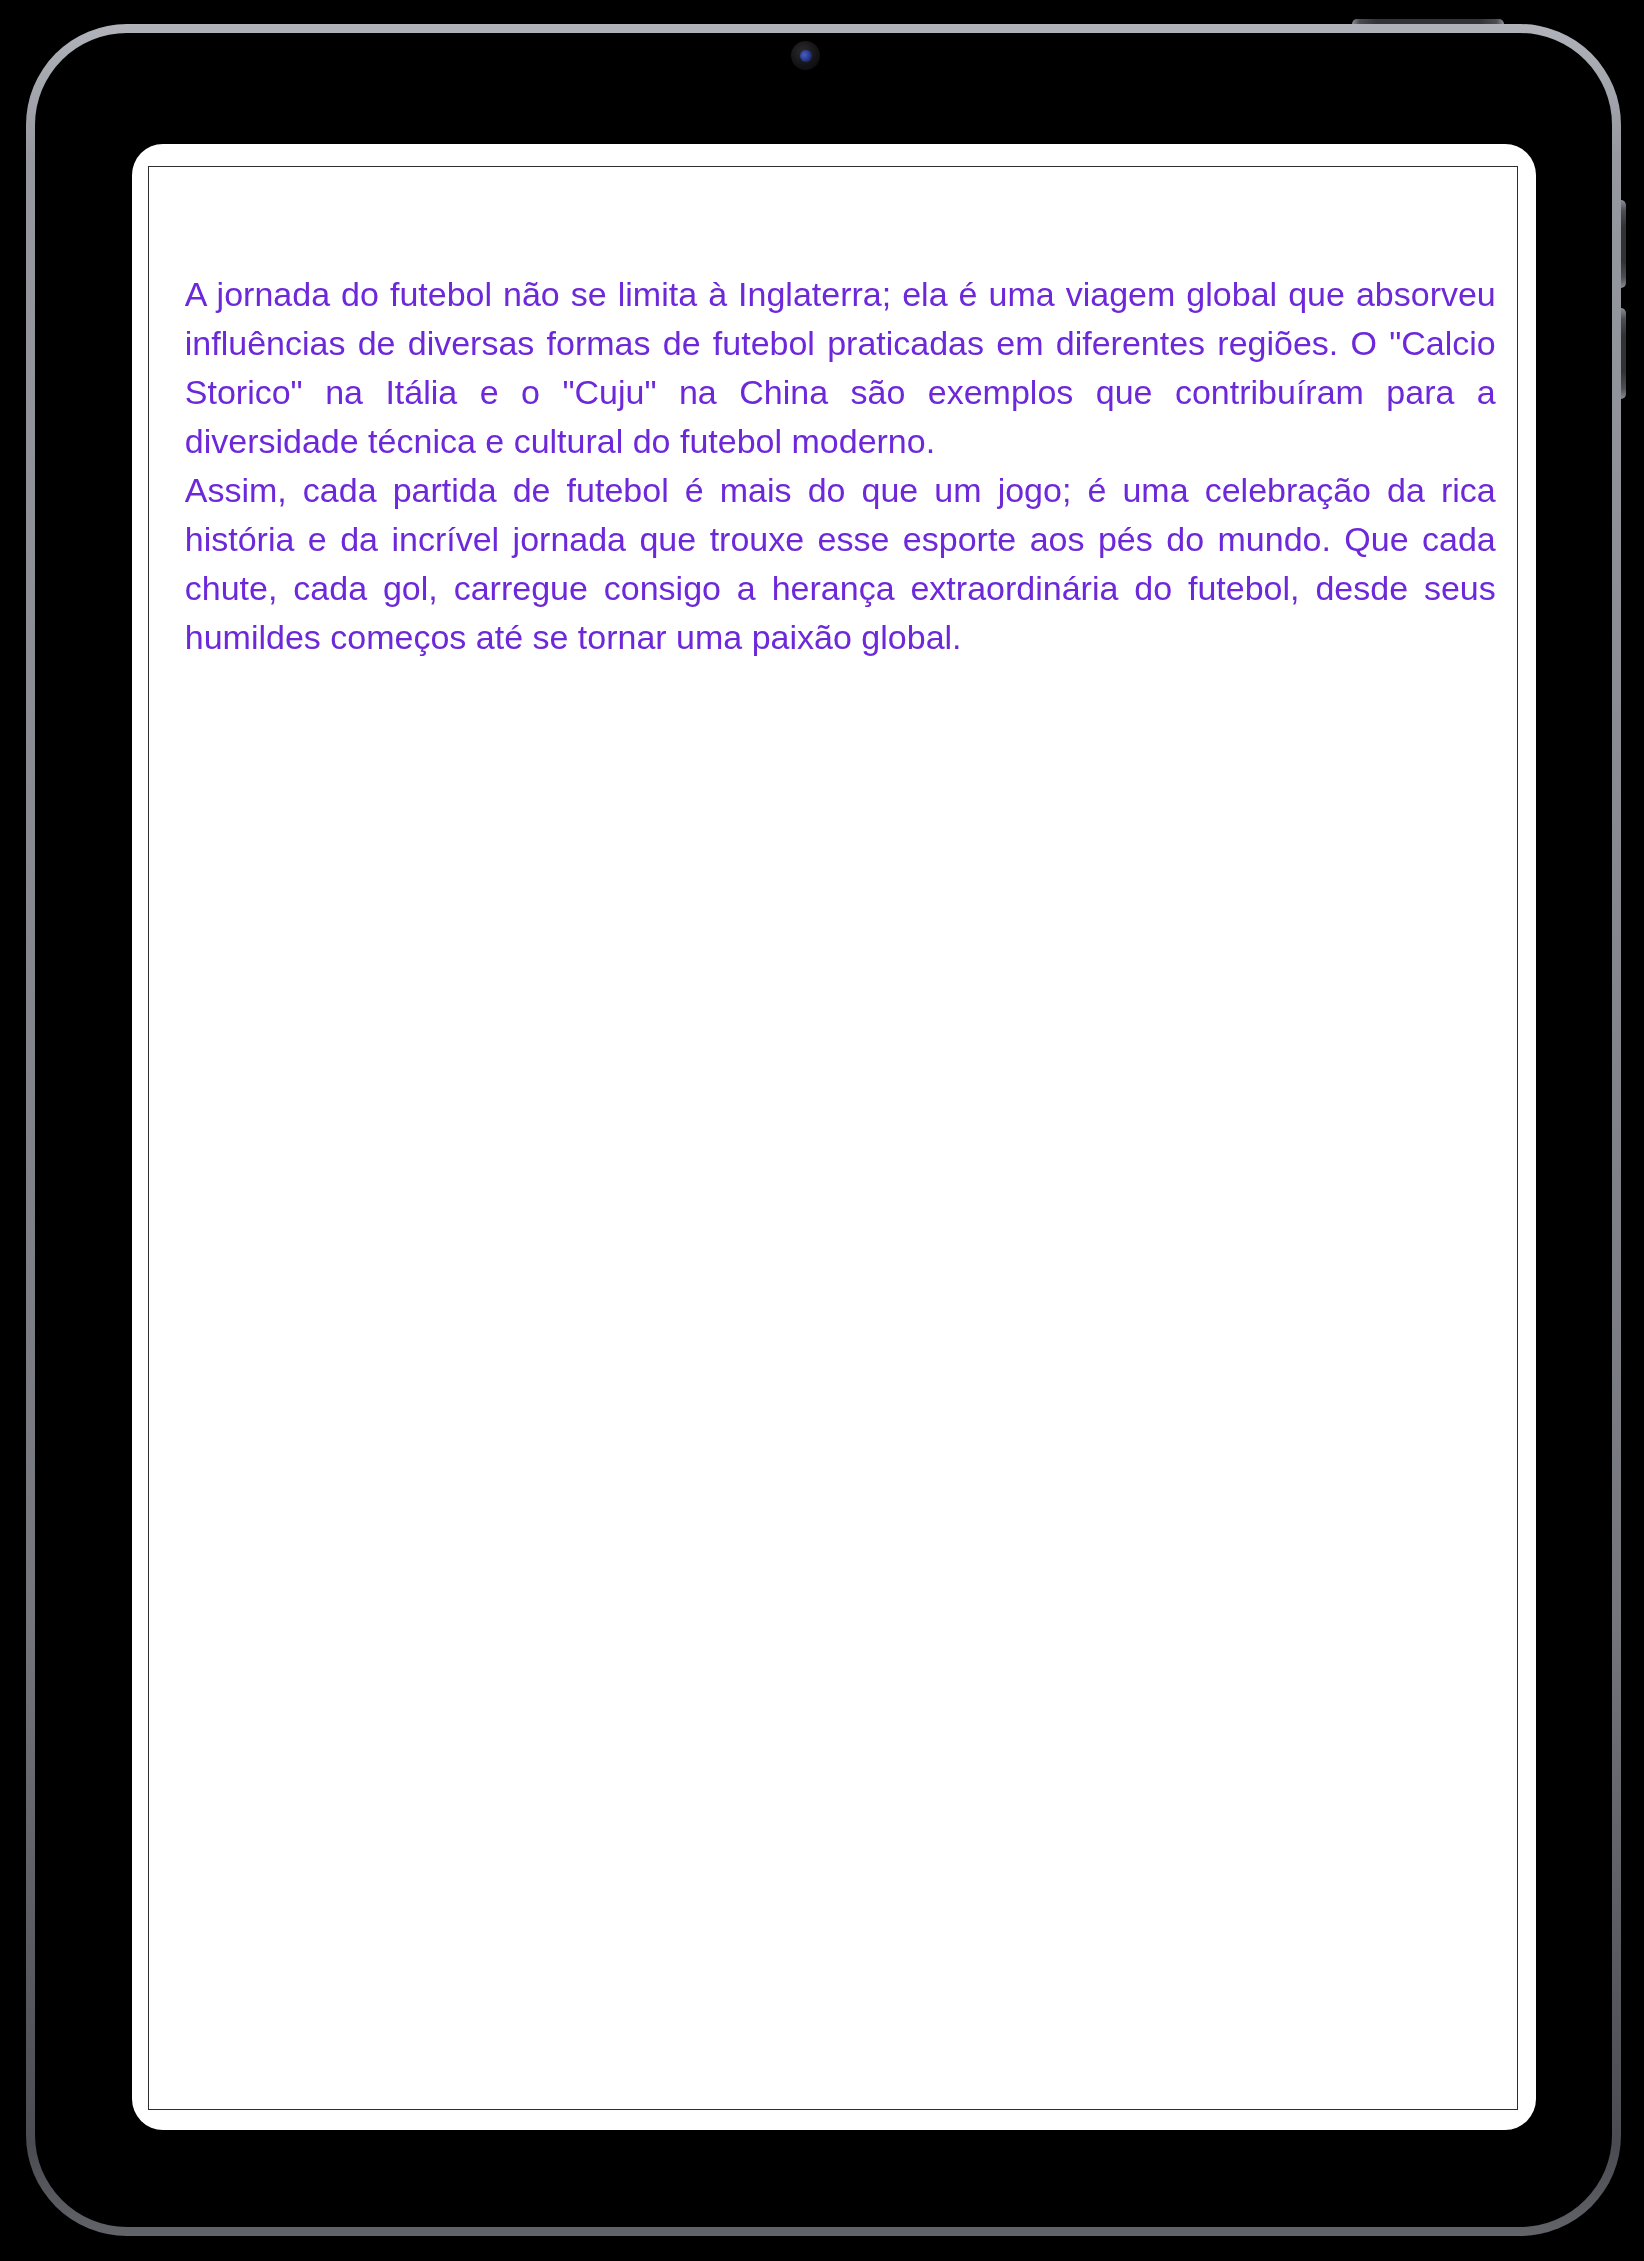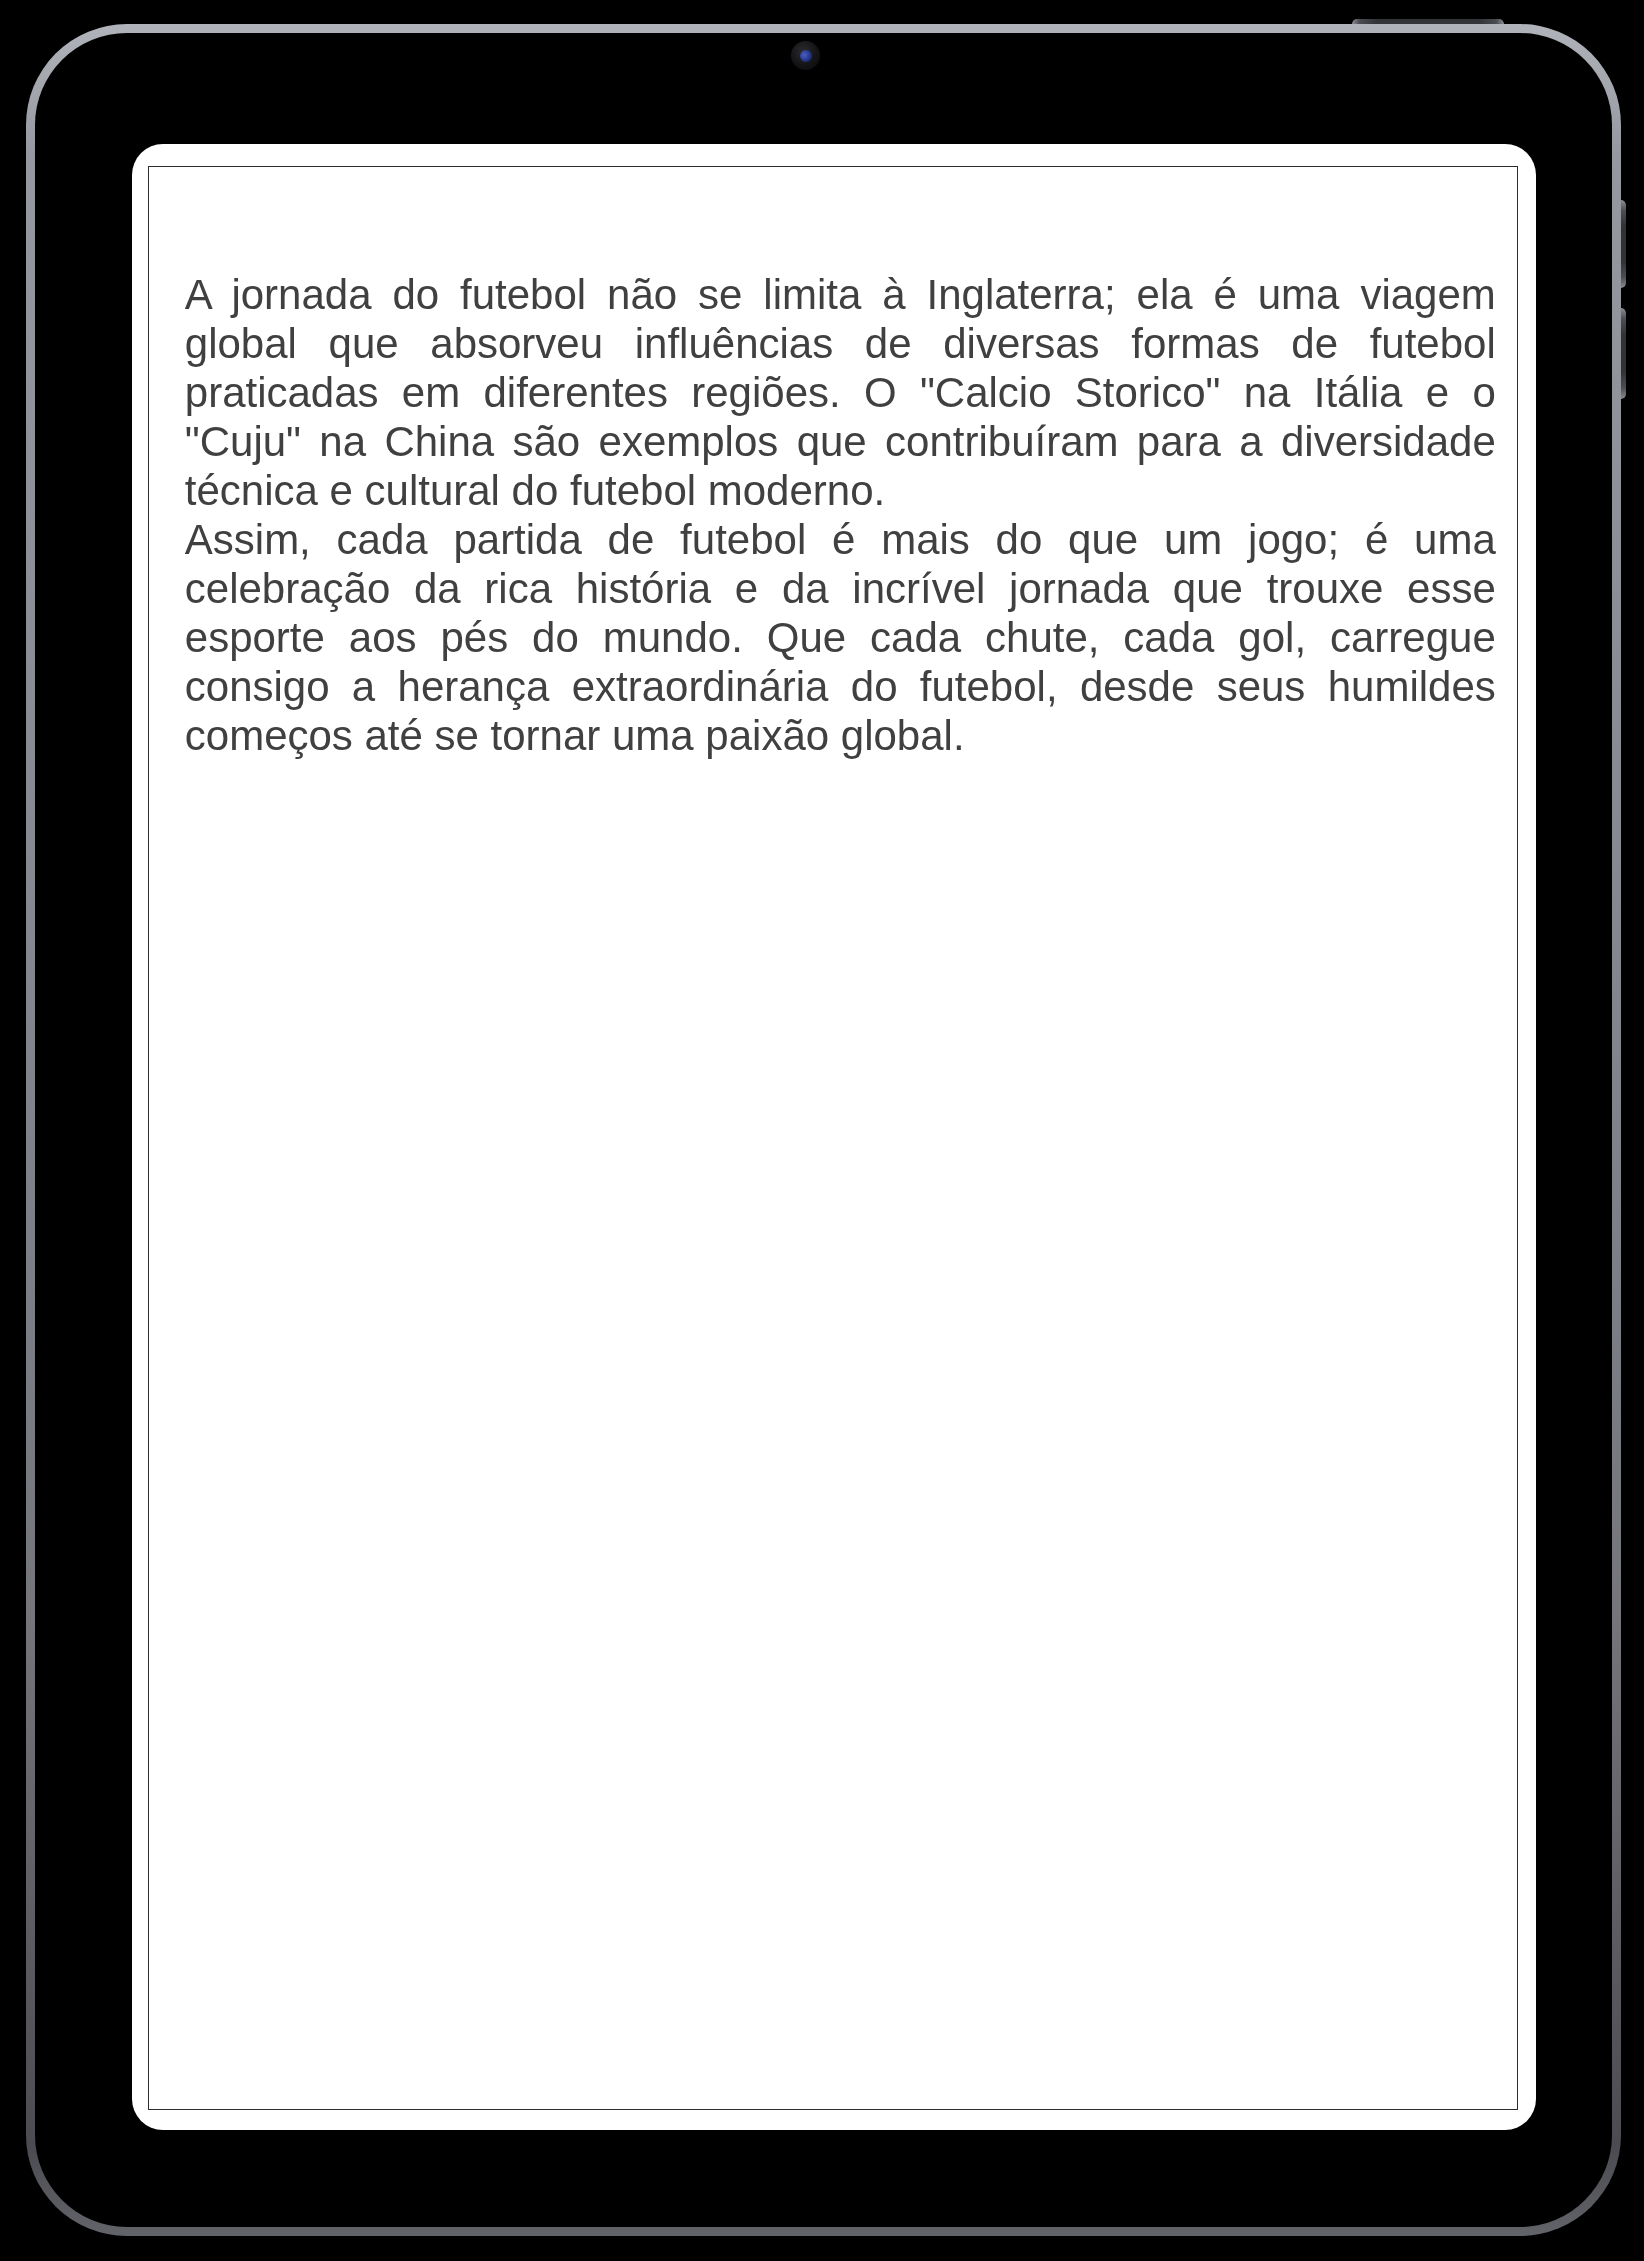--- a/index.html
+++ b/index.html
@@ -77,23 +77,23 @@
     left: 15.4px; top: 21.4px;
     width: 1370px; height: 1944px;
     box-sizing: border-box;
     border: 1.7px solid #2e2e2e;
     background: #fff;
   }
   .doc-text {
     position: absolute;
     left: 36px; top: 103px;
     width: 1311px;
-    font-size: 42px;
+    font-size: 34px;
     line-height: 49px;
-    color: #404040;
+    color: #6d28d9;
     text-align: justify;
   }
   .doc-text p { margin: 0; }
 </style>
 </head>
 <body>
 
 <div class="stage">
 
   <div class="btn-top"></div>

